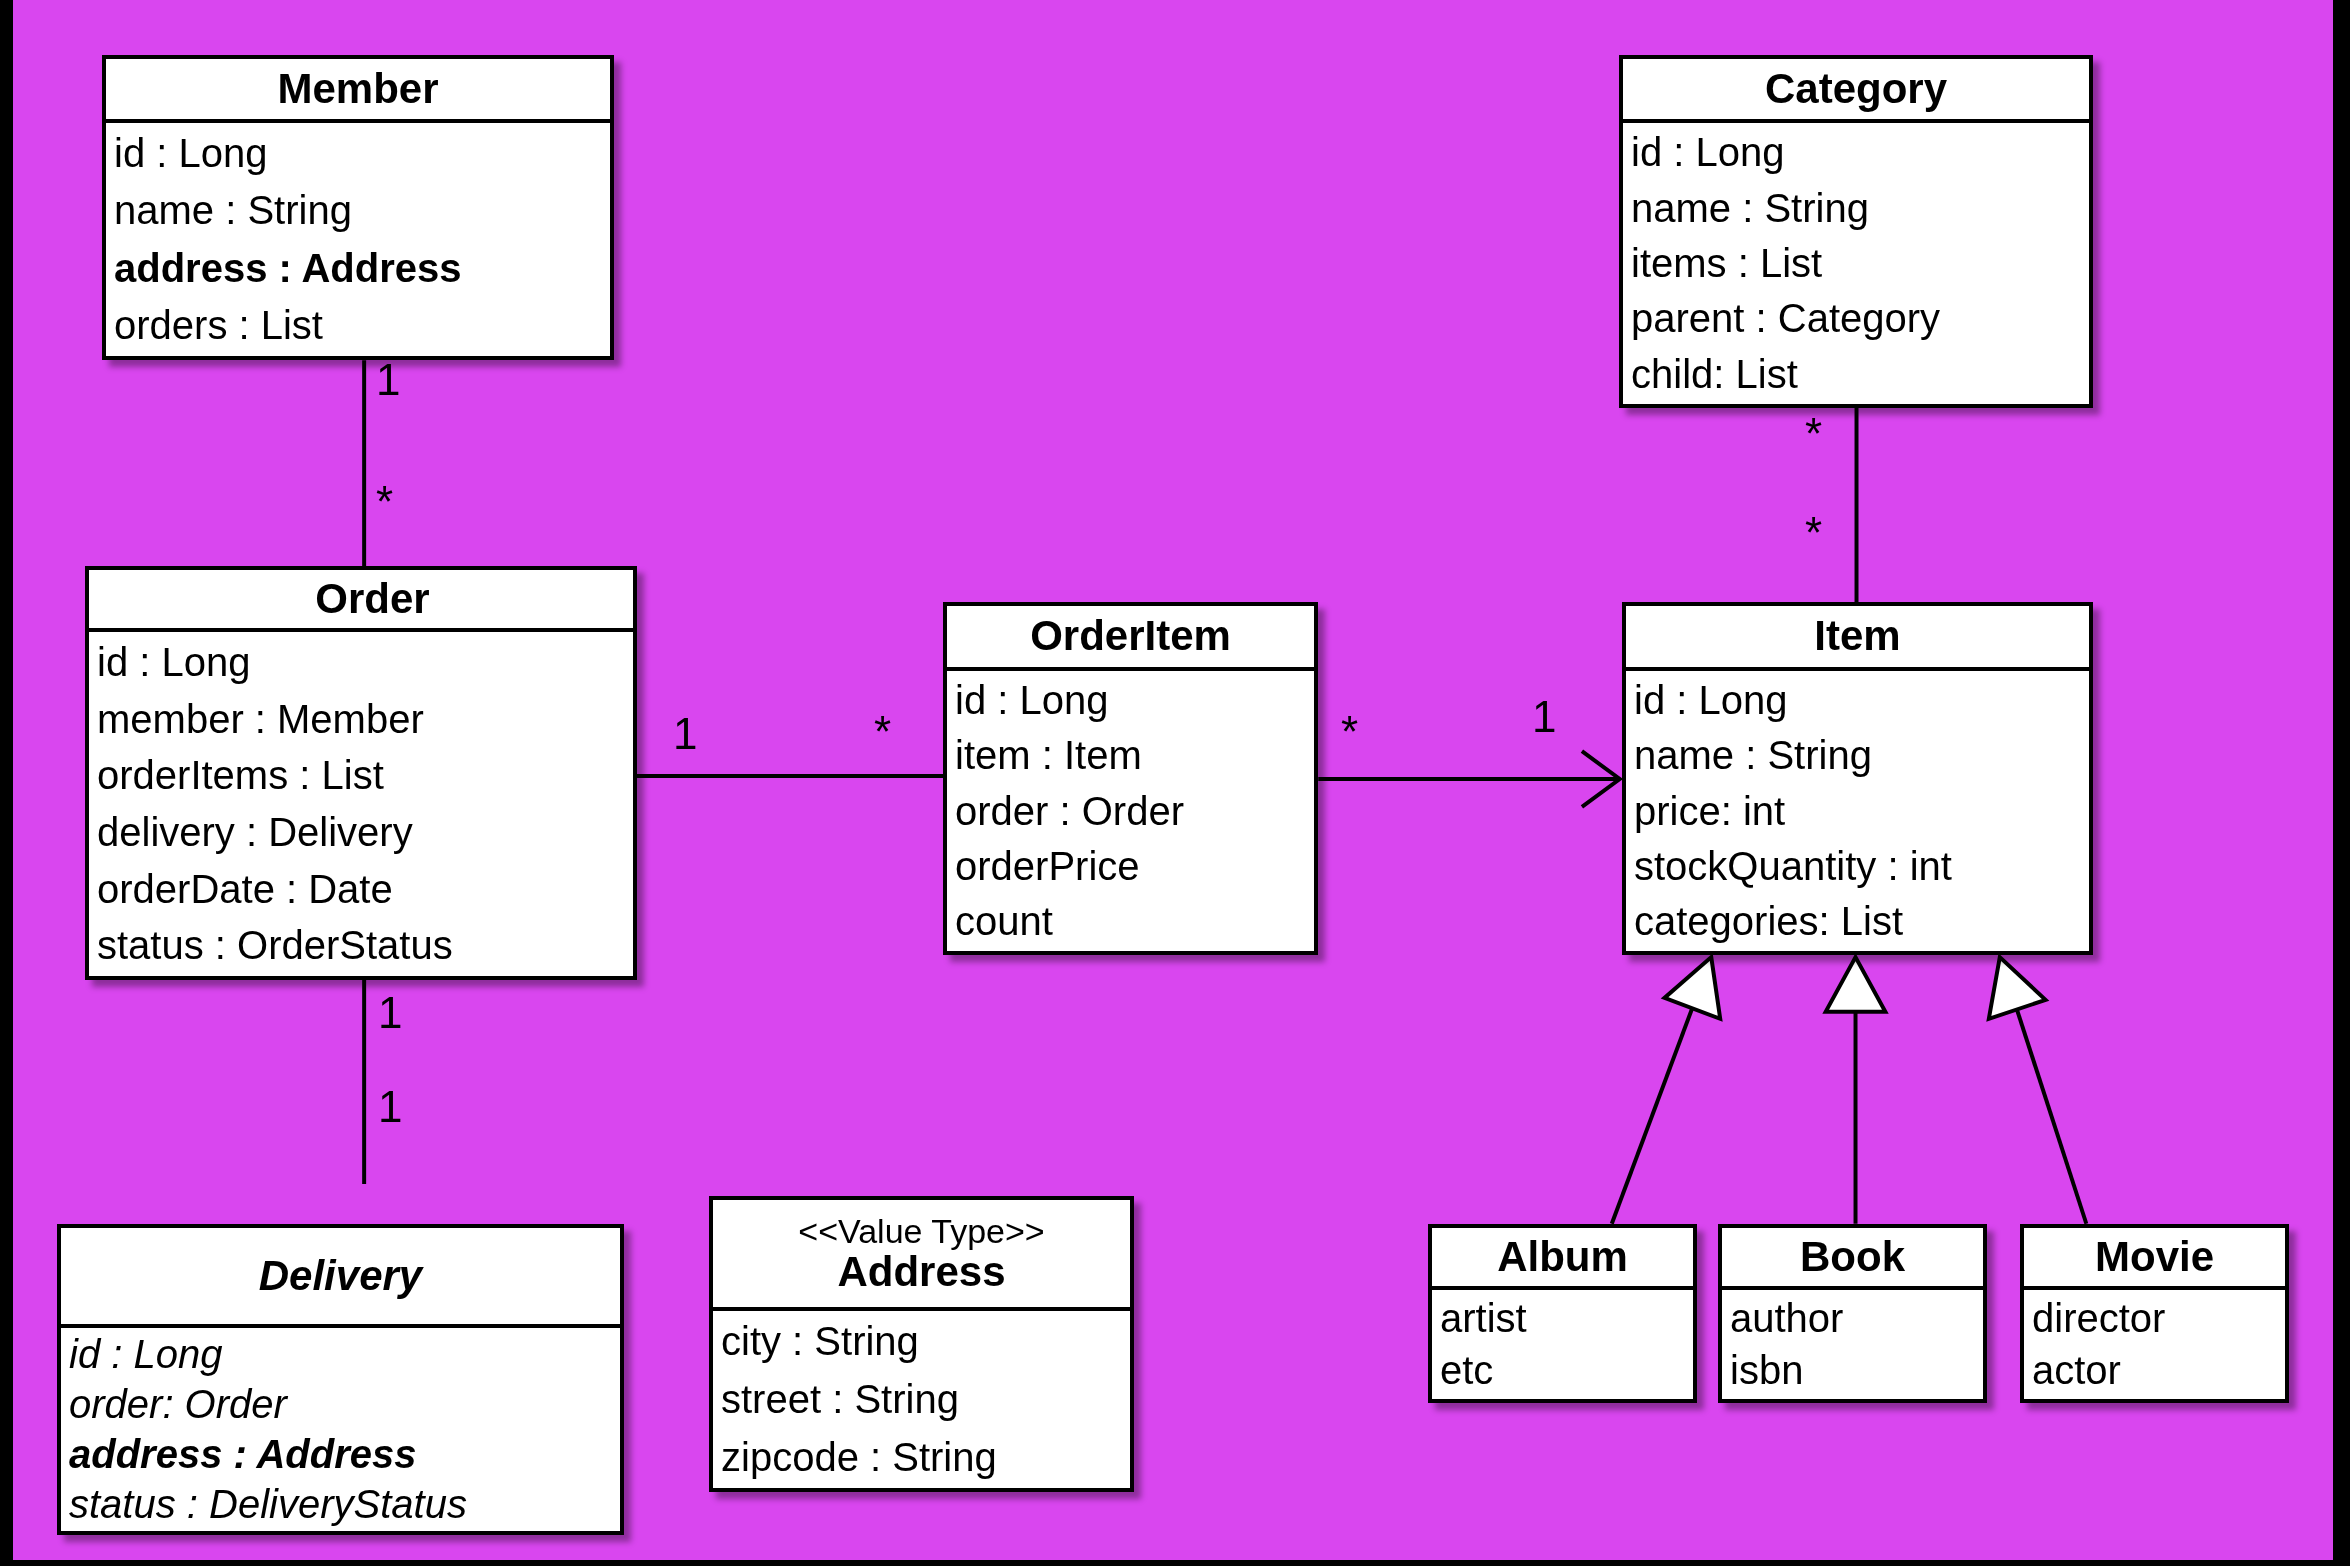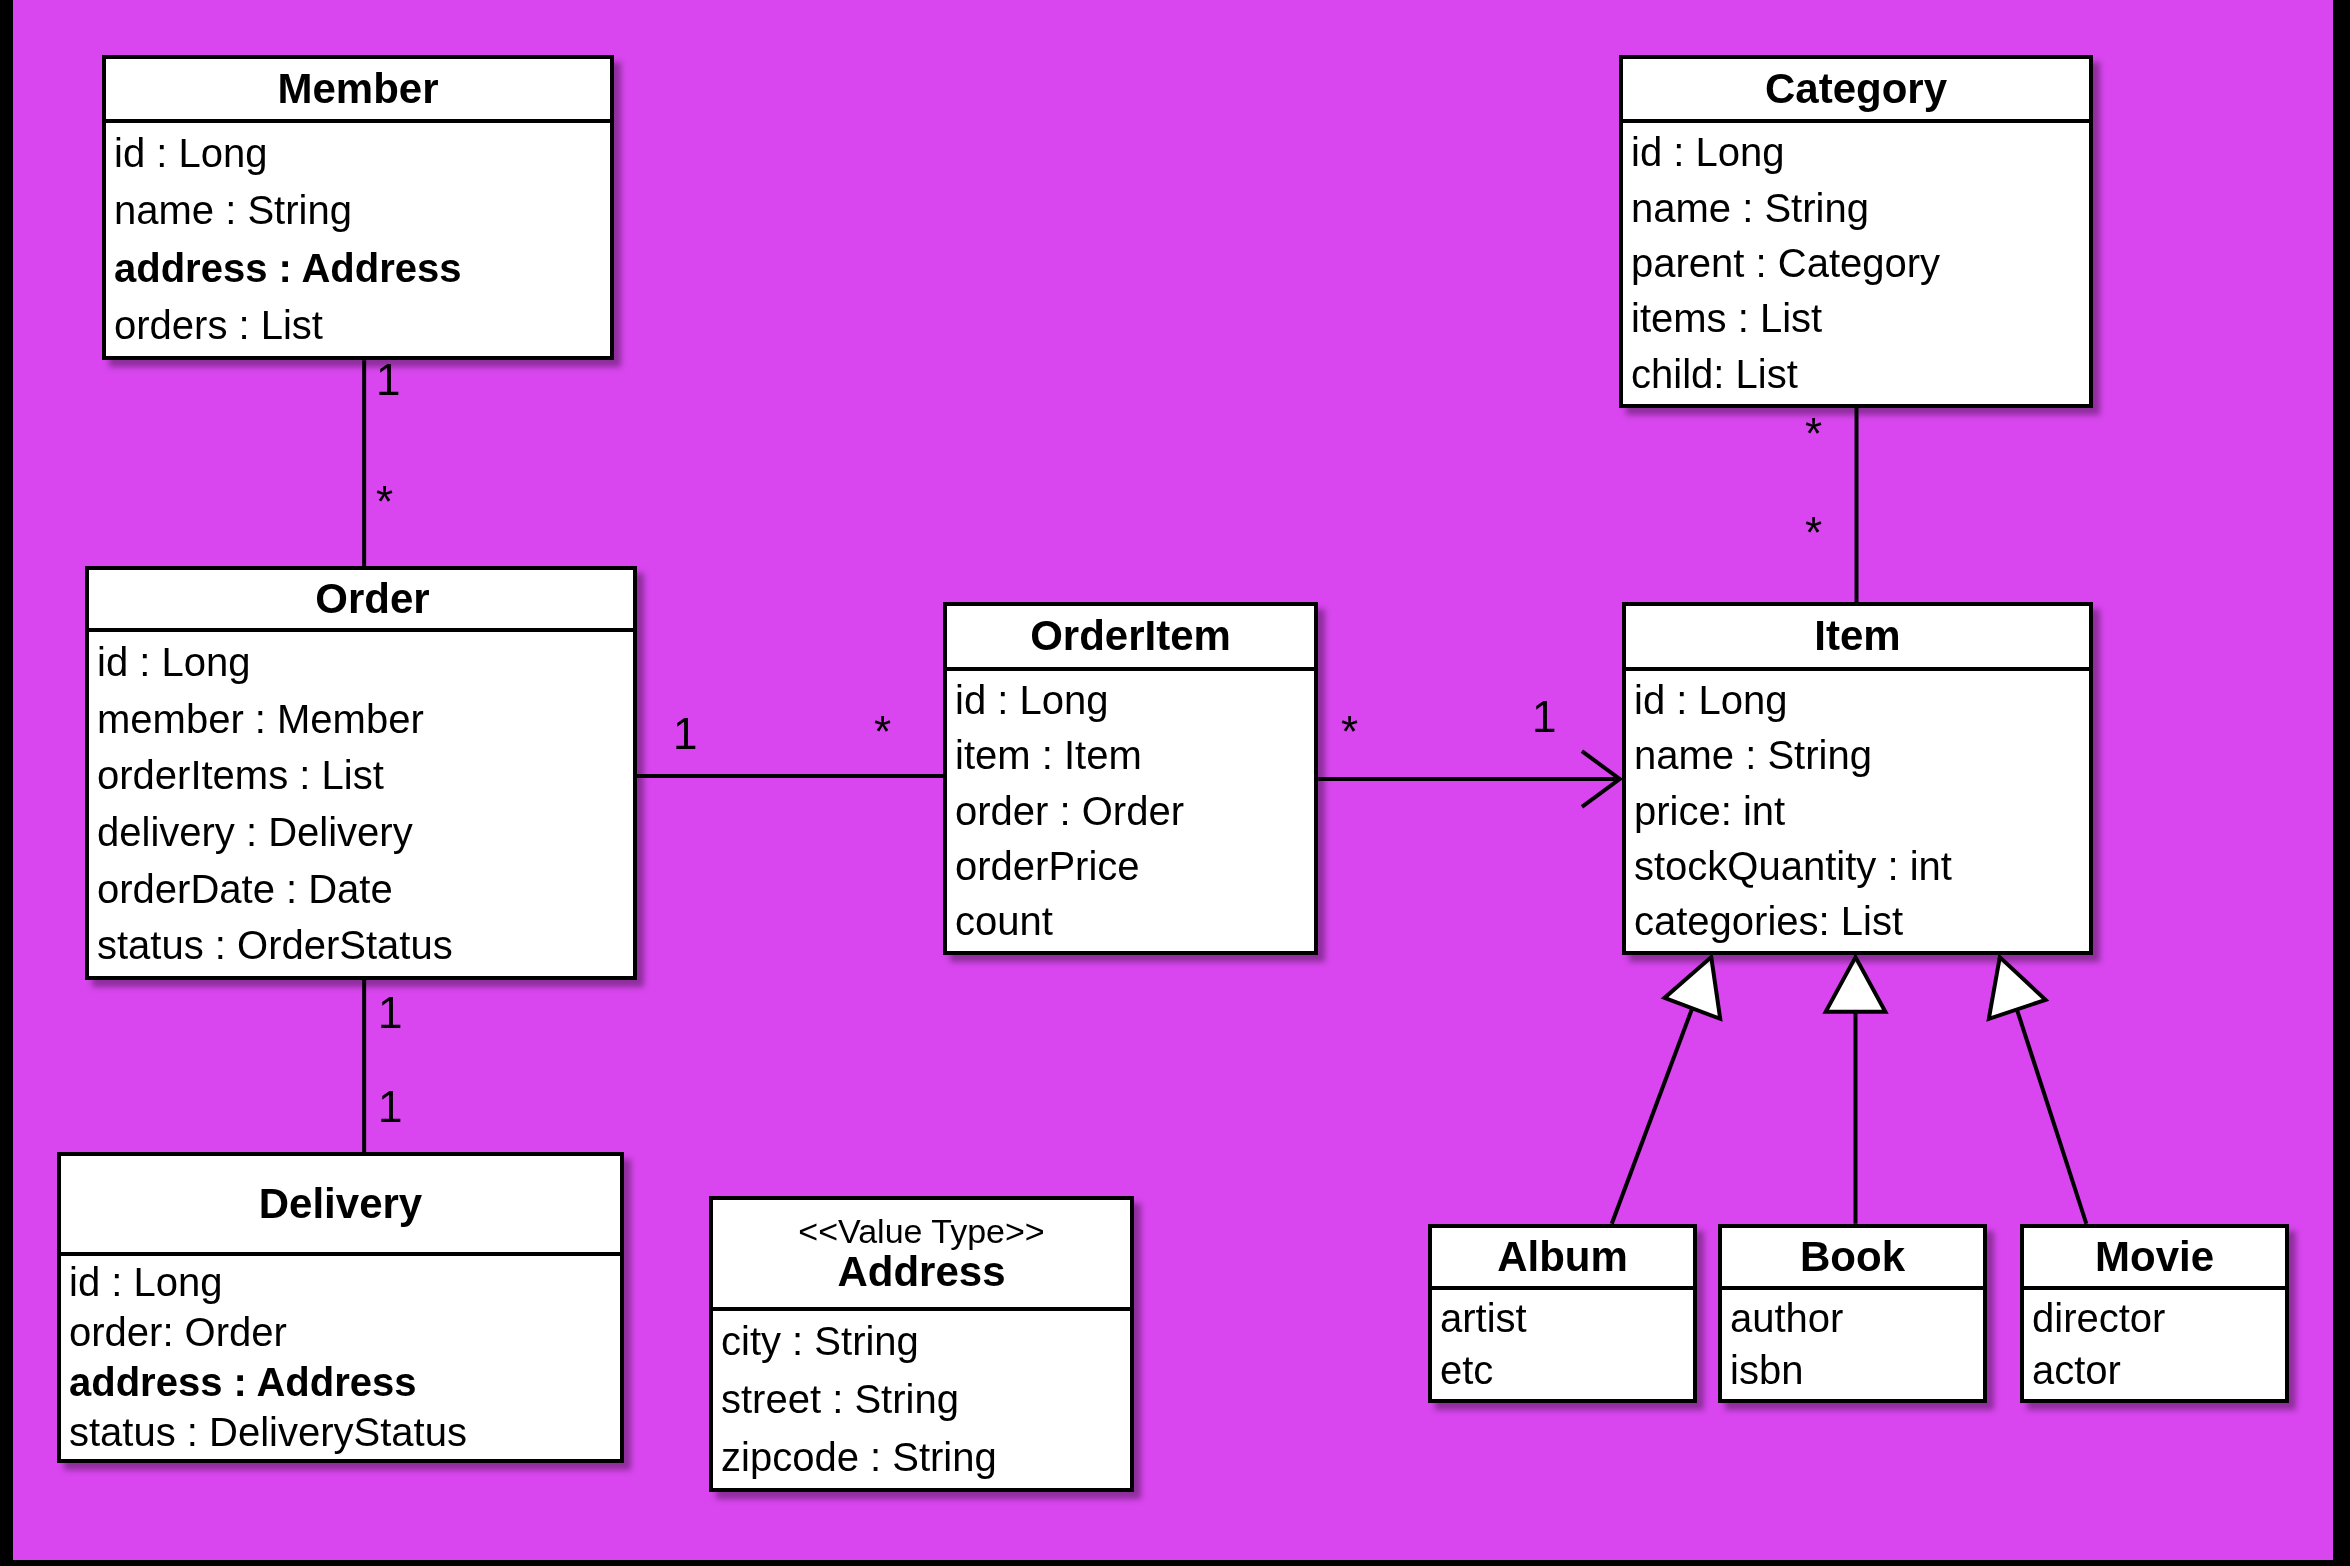--- a/index.html
+++ b/index.html
@@ -71,22 +71,22 @@
           <div class="uml-attr">orders : List</div>
         </div>
       </div>
       <div class="uml-class" style="left: 1619px; top: 55px; width: 474px; height: 353px;">
         <div class="uml-title" style="height: 64px;">
           <div class="uml-title-text">Category</div>
         </div>
         <div class="uml-attrs">
           <div class="uml-attr">id : Long</div>
           <div class="uml-attr">name : String</div>
+          <div class="uml-attr">items : List</div>
           <div class="uml-attr">parent : Category</div>
-          <div class="uml-attr">items : List</div>
           <div class="uml-attr">child: List</div>
         </div>
       </div>
       <div class="uml-class" style="left: 85px; top: 566px; width: 552px; height: 414px;">
         <div class="uml-title" style="height: 62px; padding-left: 23px;">
           <div class="uml-title-text">Order</div>
         </div>
         <div class="uml-attrs">
           <div class="uml-attr">id : Long</div>
           <div class="uml-attr">member : Member</div>
@@ -113,21 +113,21 @@
           <div class="uml-title-text">Item</div>
         </div>
         <div class="uml-attrs">
           <div class="uml-attr">id : Long</div>
           <div class="uml-attr">name : String</div>
           <div class="uml-attr">price: int</div>
           <div class="uml-attr">stockQuantity : int</div>
           <div class="uml-attr">categories: List</div>
         </div>
       </div>
-      <div class="uml-class" style="left: 57px; top: 1152px; width: 567px; height: 311px;">
+      <div class="uml-class" style="left: 57px; top: 1224px; width: 567px; height: 311px; font-style: italic;">
         <div class="uml-title" style="height: 100px;">
           <div class="uml-title-text">Delivery</div>
         </div>
         <div class="uml-attrs">
           <div class="uml-attr">id : Long</div>
           <div class="uml-attr">order: Order</div>
           <div class="uml-attr bold">address : Address</div>
           <div class="uml-attr">status : DeliveryStatus</div>
         </div>
       </div>

